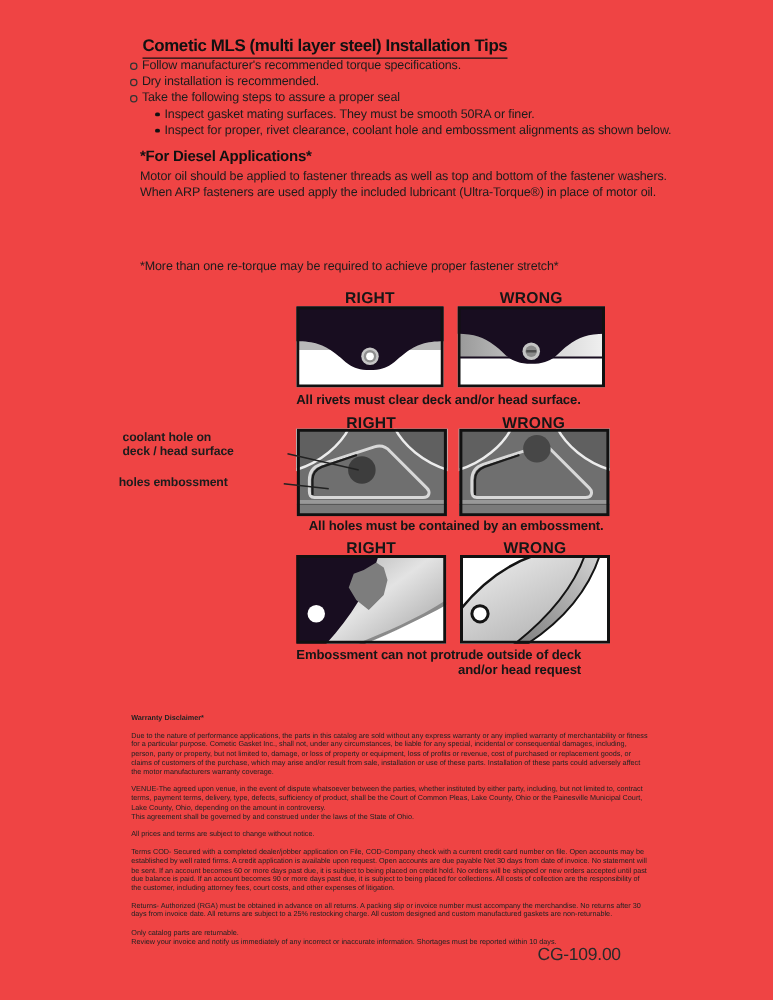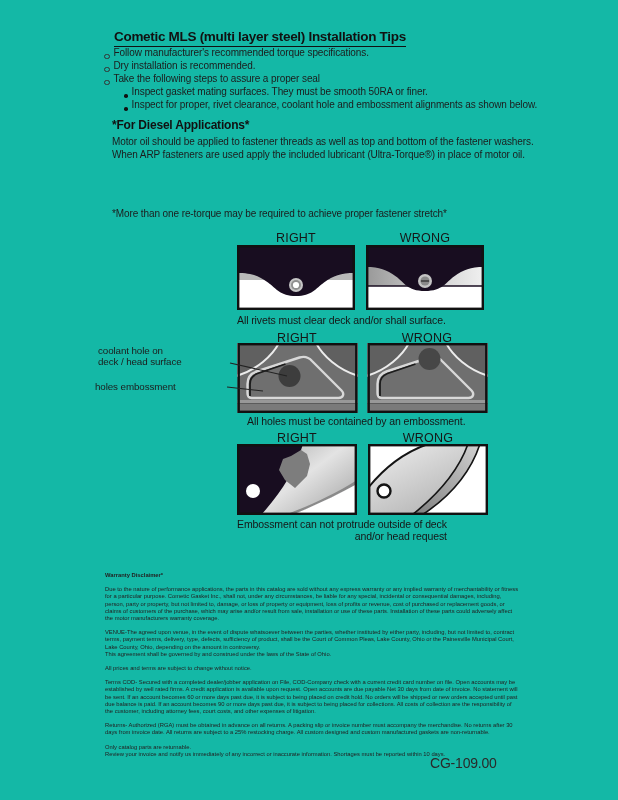--- a/index.html
+++ b/index.html
@@ -1,38 +1,38 @@
 <!DOCTYPE html>
 <html><head>
 <meta charset="utf-8">
 <style>
   html,body{margin:0;padding:0;background:#e8e8e8;}
   .page{
-    position:relative;width:618px;height:800px;background:#14b8a6;
+    position:relative;width:618px;height:800px;background:#ef4444;
     font-family:"Liberation Sans","DejaVu Sans",sans-serif;color:#1a1a1a;
     overflow:hidden;margin:0 auto;
   }
   
   .title{
     position:absolute;left:114px;top:29px;margin:0;
     font-size:13.5px;font-weight:bold;letter-spacing:-0.3px;color:#111;
     border-bottom:1.6px solid #111;padding-bottom:2px;display:inline-block;
   }
   
   .tips{position:absolute;left:104px;top:46px;font-size:10px;letter-spacing:-0.1px;color:#1c1c1c;}
-  .tip-row{display:flex;align-items:flex-end;height:13px;line-height:13px;}
+  .tip-row{display:flex;align-items:flex-start;height:13px;line-height:13px;}
   .tip-row.sub{margin-left:20px;}
   .b-circ{flex:0 0 auto;width:3.5px;height:3.5px;border:1px solid #333;border-radius:50%;margin:4px 4px 0 0;}
   .b-dot{flex:0 0 auto;width:3.6px;height:3.6px;background:#111;border-radius:50%;margin:4.5px 4px 0 0;}
   
   .diesel-h{position:absolute;left:112px;top:118px;margin:0;font-size:12px;font-weight:bold;letter-spacing:-0.2px;color:#111;}
   .bodyp{position:absolute;left:112px;width:442px;margin:0;font-size:10px;line-height:13.2px;letter-spacing:-0.1px;color:#1c1c1c;}
   .p1{top:135px;} .p2{top:167px;} .p3{top:207px;}
   
-  .diagrams{position:absolute;left:0;top:230px;width:618px;height:330px;}
+  .diagrams{position:absolute;left:0;top:230px;width:618px;height:330px;font-weight:bold;}
   .rw-label{position:absolute;width:120px;text-align:center;font-size:12.5px;letter-spacing:0.2px;color:#161616;}
   .panel{position:absolute;}
   .panel svg{display:block;width:100%;height:100%;}
   .caption{position:absolute;font-size:10.5px;letter-spacing:-0.1px;color:#161616;line-height:12px;}
   .side-label{position:absolute;width:130px;text-align:left;font-size:9.8px;line-height:11px;letter-spacing:-0.1px;color:#1c1c1c;}
   .pointer-overlay{position:absolute;left:0;top:0;width:618px;height:330px;pointer-events:none;}
   
   .legal{position:absolute;left:105px;top:572px;width:414px;font-size:5.8px;line-height:7.2px;color:#222;}
   .legal p{margin:0 0 7px 0;}
   .legal p.tight{margin-bottom:0;}
@@ -108,21 +108,21 @@
         <path d="M0 0 H118 V22 C104 22 98 24.5 88 31.5 C80 37 77 46 59 46 C41 46 38 37 30 31.5 C20 24.5 14 22 0 22 Z" fill="#180d20"></path>
         <g>
           <circle cx="59" cy="36" r="7" fill="#c4c4c4"></circle>
           <circle cx="59" cy="36" r="4.6" fill="#8a8a8a"></circle>
           <line x1="55" y1="36" x2="63" y2="36" stroke="#4f4f4f" stroke-width="2"></line>
         </g>
         <rect x="1.2" y="1.2" width="115.6" height="62.6" fill="none" stroke="#111" stroke-width="2.4"></rect>
       </svg>
     </div>
 
-    <div class="caption" style="left:237px;top:84px;">All rivets must clear deck and/or shall surface.</div>
+    <div class="caption" style="left:237px;top:84px;">All rivets must clear deck and/or head surface.</div>
 
     <div class="rw-label" style="left:237px;top:101px;">RIGHT</div>
     <div class="rw-label" style="left:367px;top:101px;">WRONG</div>
 
     <div class="side-label" style="left:98px;top:115px;">
       <div>coolant hole on</div>
       <div>deck / head surface</div>
     </div>
     <div class="side-label" style="left:95px;top:151px;">holes embossment</div>
 

